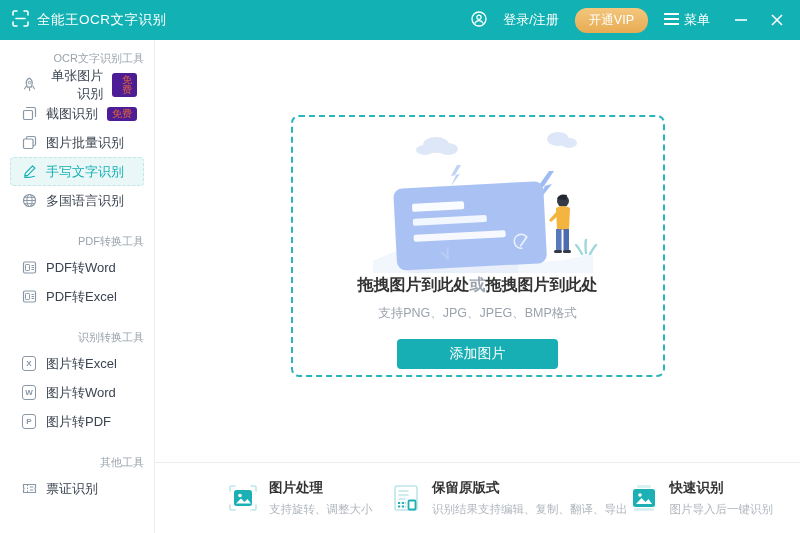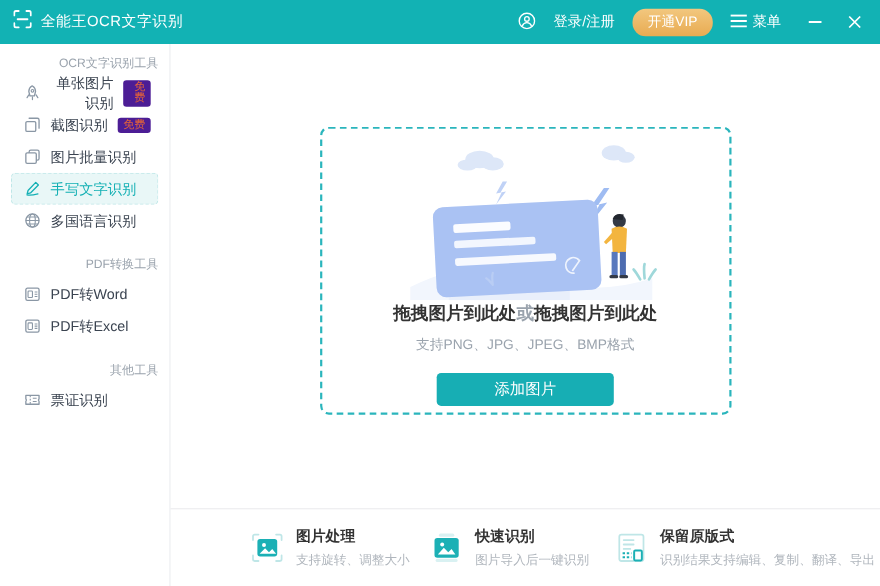--- a/index.html
+++ b/index.html
@@ -182,20 +182,44 @@
             <svg width="15" height="15" viewBox="0 0 15 15">
                 <rect x="1.5" y="2" width="12" height="11" rx="1.5" stroke="#8a97a5" stroke-width="1.2" fill="none"></rect>
                 <rect x="3.5" y="4.5" width="4" height="6" rx="0.8" stroke="#8a97a5" stroke-width="1" fill="none"></rect>
                 <path d="M9.5 5.5h2.5M9.5 7.5h2.5M9.5 9.5h2.5" stroke="#8a97a5" stroke-width="1"></path>
               </svg>
           </span>
           <span>PDF转Excel</span>
         </div>
       </div>
 
+      <div class="side-section">
+        <div class="side-section-label">识别转换工具</div>
+
+        <div class="side-item">
+          <span class="ic">
+              <span class="letter-ic">X</span>
+            </span>
+          <span>图片转Excel</span>
+        </div>
+
+        <div class="side-item">
+          <span class="ic">
+              <span class="letter-ic">W</span>
+            </span>
+          <span>图片转Word</span>
+        </div>
+
+        <div class="side-item">
+          <span class="ic">
+              <span class="letter-ic">P</span>
+            </span>
+          <span>图片转PDF</span>
+        </div>
+      </div>
 
       <div class="side-section">
         <div class="side-section-label">其他工具</div>
 
         <div class="side-item">
           <span class="ic">
             <svg width="15" height="15" viewBox="0 0 15 15">
                 <path d="M1.5 3.5h12v3a1.8 1.8 0 0 0 0 2.4v2.6h-12V8.9a1.8 1.8 0 0 0 0-2.4z" stroke="#8a97a5" stroke-width="1.2" fill="none" stroke-linejoin="round"></path>
                 <path d="M5.5 3.5v8" stroke="#8a97a5" stroke-width="1" stroke-dasharray="1.6 1.4"></path>
                 <path d="M7.8 6h3.5M7.8 9h3.5" stroke="#8a97a5" stroke-width="1"></path>
@@ -272,47 +296,47 @@
                 <circle cx="13" cy="12.5" r="1.8" fill="#fff"></circle>
                 <path d="M9 20.5l5-5 3.5 3.5 3-3 3.5 4.5z" fill="#fff"></path>
               </svg>
           </span>
           <span class="feat-texts">
             <span class="feat-title">图片处理</span>
             <span class="feat-desc">支持旋转、调整大小</span>
           </span>
         </div>
 
+        <div class="feature f3">
+          <span class="feat-icon">
+            <svg width="32" height="30" viewBox="0 0 32 30">
+                <rect x="5" y="3" width="22" height="24" rx="2" stroke="#bfe6e7" stroke-width="1.6" fill="#fff"></rect>
+                <path d="M9 8h9M9 12h9M9 16h6" stroke="#bfe6e7" stroke-width="1.6" stroke-linecap="round"></path>
+                <path d="M8 20h8M8 23.5h8" stroke="#1cb0b5" stroke-width="1.8" stroke-dasharray="2.2 1.6"></path>
+                <rect x="18.5" y="17.5" width="7" height="9" rx="1" stroke="#1cb0b5" stroke-width="1.8" fill="#fff"></rect>
+              </svg>
+          </span>
+          <span class="feat-texts">
+            <span class="feat-title">保留原版式</span>
+            <span class="feat-desc">识别结果支持编辑、复制、翻译、导出</span>
+          </span>
+        </div>
+
         <div class="feature f2">
           <span class="feat-icon">
             <svg width="32" height="30" viewBox="0 0 32 30">
                 <rect x="9" y="2" width="14" height="3" rx="1.5" fill="#d9f1f2"></rect>
                 <rect x="6" y="25" width="20" height="3" rx="1.5" fill="#d9f1f2"></rect>
                 <rect x="5" y="6" width="22" height="18" rx="2.5" fill="#1cb0b5"></rect>
                 <circle cx="12" cy="12" r="1.8" fill="#fff"></circle>
                 <path d="M8 21l5.5-6 4 4 3-3 3.5 5z" fill="#fff"></path>
               </svg>
           </span>
           <span class="feat-texts">
             <span class="feat-title">快速识别</span>
             <span class="feat-desc">图片导入后一键识别</span>
           </span>
         </div>
 
-        <div class="feature f3">
-          <span class="feat-icon">
-            <svg width="32" height="30" viewBox="0 0 32 30">
-                <rect x="5" y="3" width="22" height="24" rx="2" stroke="#bfe6e7" stroke-width="1.6" fill="#fff"></rect>
-                <path d="M9 8h9M9 12h9M9 16h6" stroke="#bfe6e7" stroke-width="1.6" stroke-linecap="round"></path>
-                <path d="M8 20h8M8 23.5h8" stroke="#1cb0b5" stroke-width="1.8" stroke-dasharray="2.2 1.6"></path>
-                <rect x="18.5" y="17.5" width="7" height="9" rx="1" stroke="#1cb0b5" stroke-width="1.8" fill="#fff"></rect>
-              </svg>
-          </span>
-          <span class="feat-texts">
-            <span class="feat-title">保留原版式</span>
-            <span class="feat-desc">识别结果支持编辑、复制、翻译、导出</span>
-          </span>
-        </div>
-
       </div>
     </div>
   </div>
 </div>
 
 </body></html>

